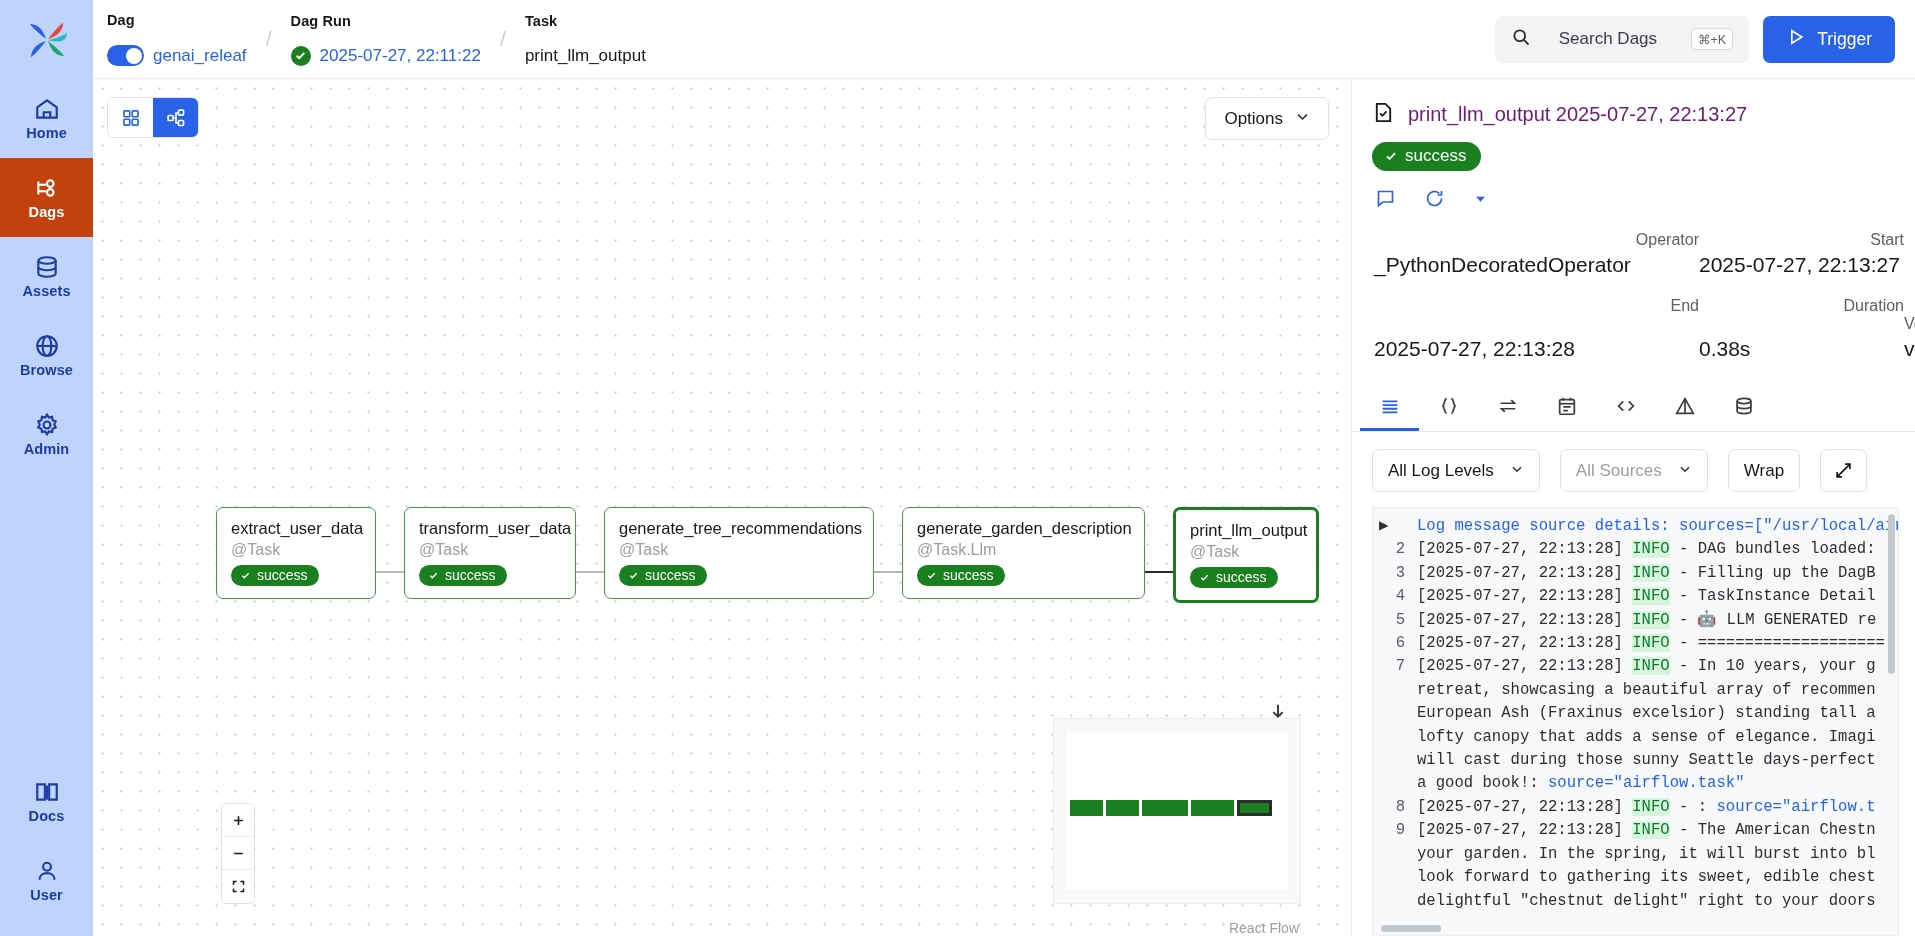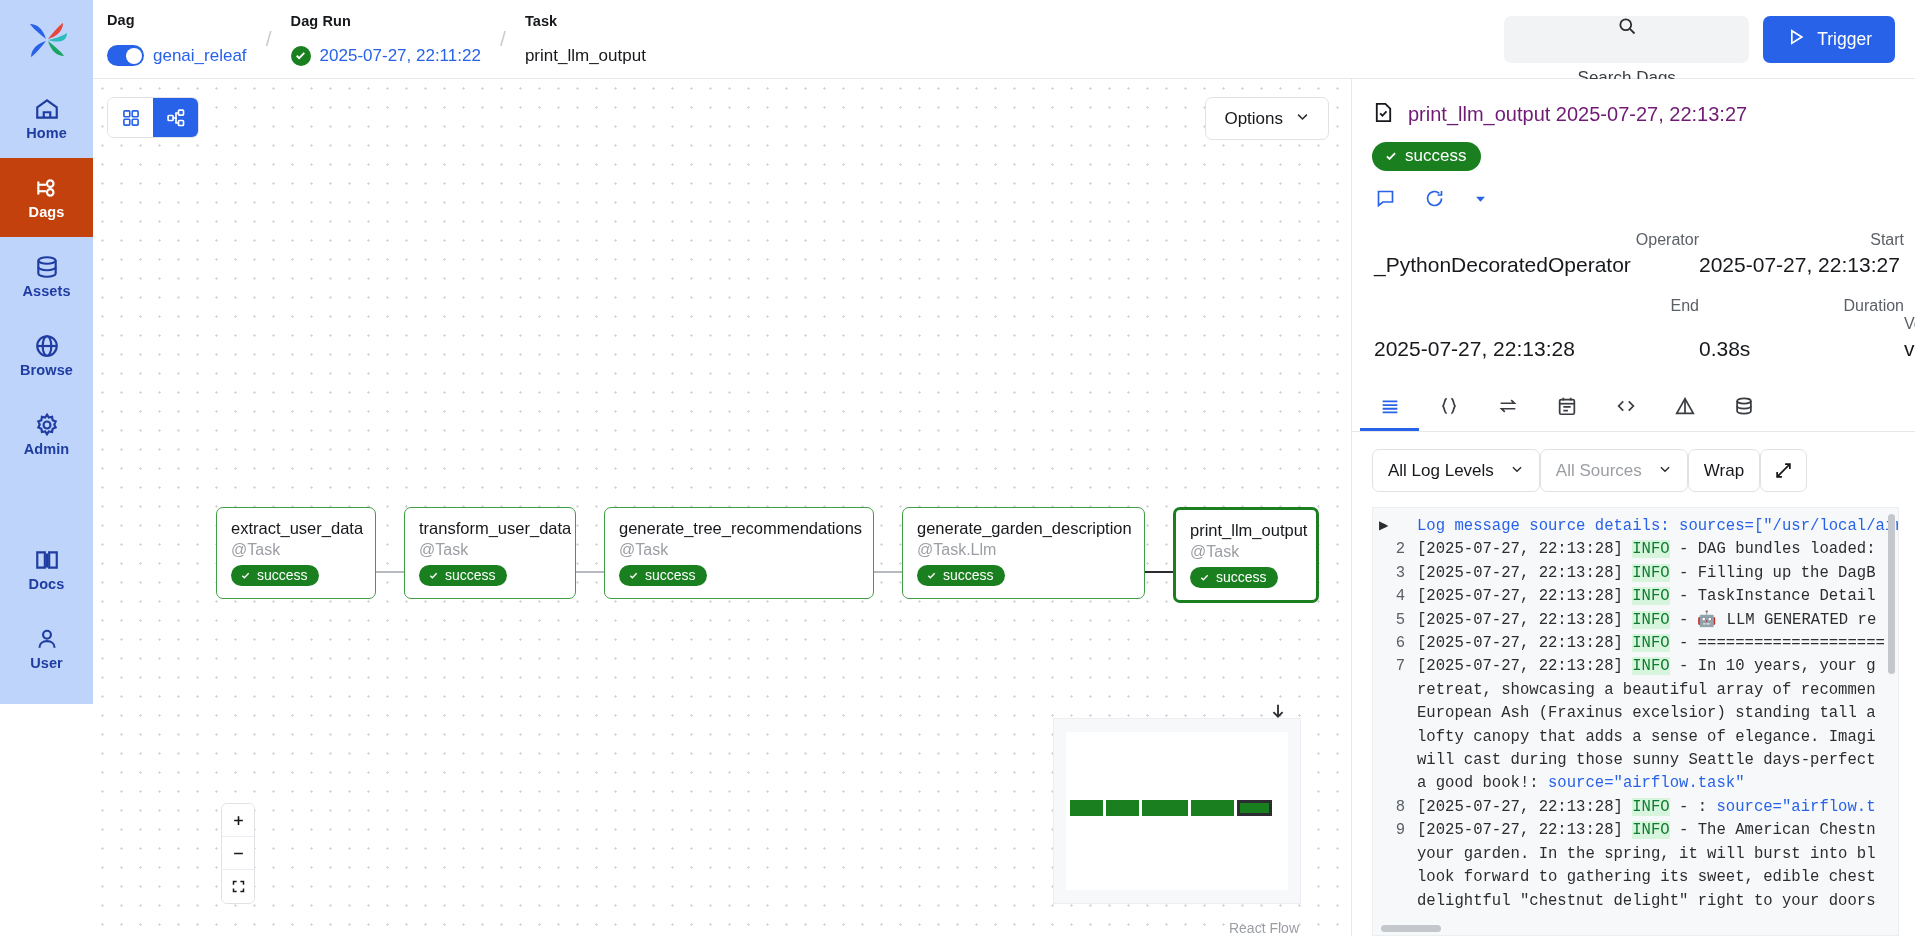--- a/index.html
+++ b/index.html
@@ -5,21 +5,21 @@
   * { box-sizing: border-box; margin: 0; padding: 0; }
   html, body {
     width: 1915px; height: 936px;
     font-family: "Liberation Sans", sans-serif;
     background: #fff; overflow: hidden;
   }
   #app { position: relative; width: 1915px; height: 936px; display: flex; }
 
   
   .sidebar {
-    width: 93px; height: 704px; background: #bfd4fb;
+    width: 93px; height: 936px; background: #bfd4fb;
     display: flex; flex-direction: column; align-items: center;
     flex: 0 0 93px;
   }
   .logo-box {
     width: 93px; height: 79px; display: flex;
     align-items: center; justify-content: center;
   }
   .nav-item {
     width: 93px; height: 79px; display: flex; flex-direction: column;
     align-items: center; justify-content: center; gap: 3px;
@@ -52,21 +52,21 @@
     content: ""; position: absolute; top: 2.5px; right: 2.5px;
     width: 16px; height: 16px; border-radius: 50%; background: #fff;
   }
   .ok-circle {
     width: 20px; height: 20px; border-radius: 50%; background: #1a7f1f;
     display: flex; align-items: center; justify-content: center; flex: 0 0 20px;
   }
   .topbar-right { margin-left: auto; display: flex; align-items: center; gap: 14px; }
   .search-box {
     display: flex; align-items: center; gap: 28px; background: #f2f3f5;
-    border-radius: 7px; height: 47px; padding: 0 16px; min-width: 245px; cursor: text; flex-direction: column;
+    border-radius: 7px; height: 47px; padding: 0 16px; min-width: 245px; cursor: text;
   }
   .search-text { font-size: 17px; color: #3a3d42; }
   .kbd {
     border: 1px solid #d9dbdf; border-radius: 5px; background: #fff;
     font-size: 12.5px; color: #5b5f66; padding: 2.5px 6px; margin-left: 6px;
   }
   .trigger-btn {
     display: flex; align-items: center; gap: 11px; background: #2862e8; color: #fff;
     border: none; border-radius: 7px; height: 47px; padding: 0 23px;
     font-size: 17.5px; font-family: inherit; cursor: pointer;
@@ -160,21 +160,21 @@
   .meta-value { font-size: 21px; color: #16181b; margin-bottom: 16px; }
   .tabs {
     display: flex; align-items: center; gap: 0; margin-top: 6px;
     border-bottom: 1px solid #e6e8eb; padding: 0 8px;
   }
   .tab {
     width: 59px; height: 48px; display: flex; align-items: center; justify-content: center;
     cursor: pointer; border-bottom: 3px solid transparent; color: #3a3d42;
   }
   .tab.active { border-bottom-color: #2862e8; color: #2862e8; }
-  .log-ctrls { display: flex; align-items: center; gap: 0; padding: 17px 20px 15px 20px; }
+  .log-ctrls { display: flex; align-items: center; gap: 20px; padding: 17px 20px 15px 20px; }
   .sel-btn {
     display: flex; align-items: center; gap: 16px; background: #fff;
     border: 1px solid #e0e2e6; border-radius: 7px; height: 43px; padding: 0 15px;
     font-size: 17px; font-family: inherit; color: #16181b; cursor: pointer; white-space: nowrap;
   }
   .sel-btn.muted { color: #9b9ea3; }
   .sq-btn {
     width: 47px; height: 43px; background: #fff; border: 1px solid #e0e2e6; border-radius: 7px;
     display: flex; align-items: center; justify-content: center; cursor: pointer;
   }

